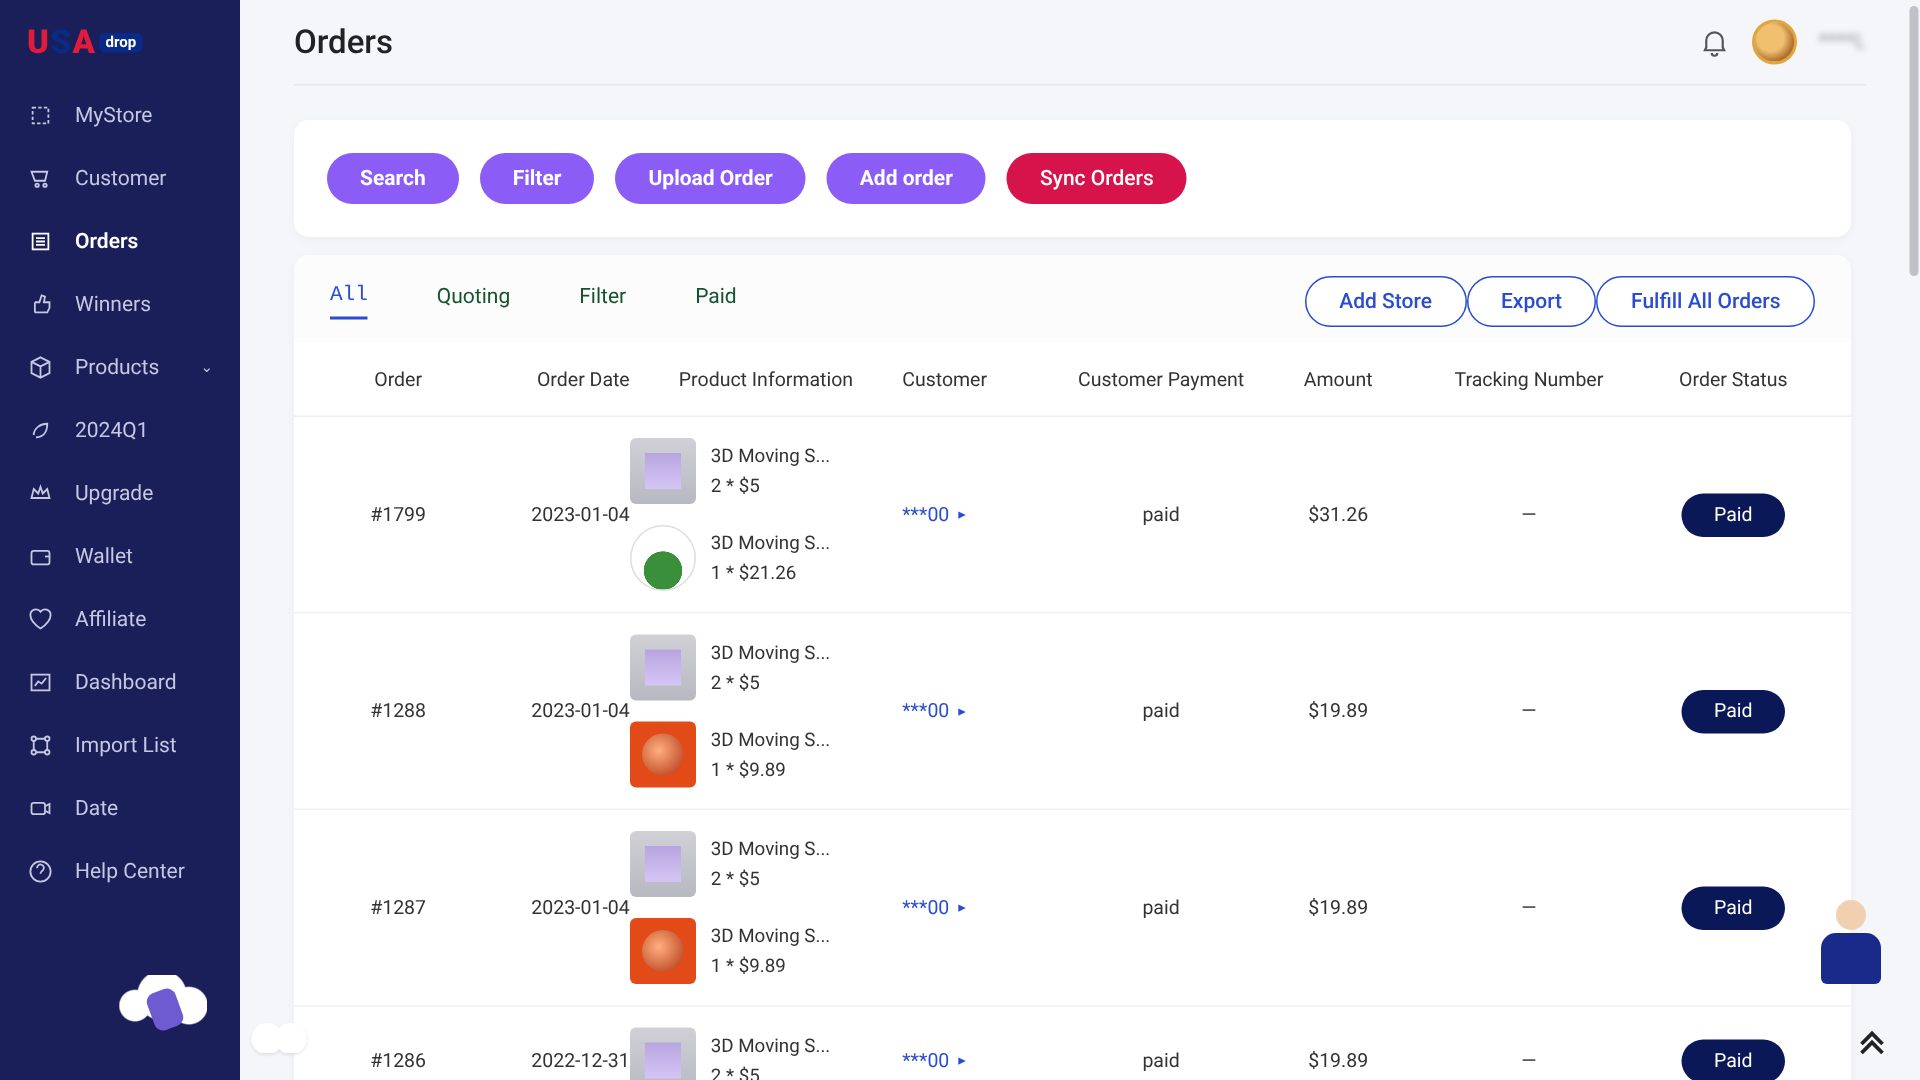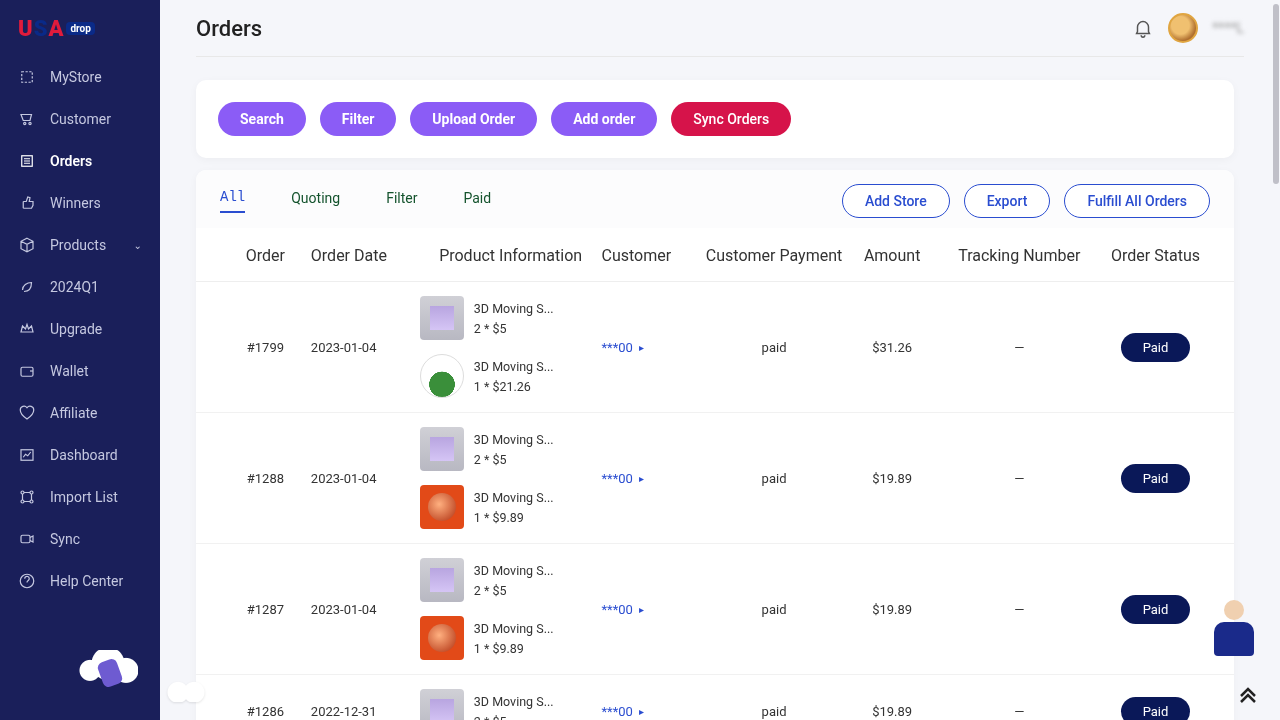--- a/index.html
+++ b/index.html
@@ -42,25 +42,25 @@
 .search-wrap input { border:none; background:transparent; outline:none; margin-left:12px; font-size:14px; color:#666; width:100%; }
 .btn { height:34px; padding:0 22px; border-radius:17px; border:none; font-size:14px; cursor:pointer; font-weight:500; }
 .btn.dark { background:#8b5cf6; color:#fff;font-weight:bold; }
 .btn.red { background:#d6134a; color:#fff; }
 .btn.outline { background:#fff; border:1.5px solid #2a4dd0; color:#2a4dd0; }
 
 .table-card { padding:0; overflow:hidden; }
 .tabs-row { display:flex; align-items:center; padding:14px 24px 10px; background:#fcfcfd; }
 .tab { margin-right:46px; font-size:14px; color:#14532d; cursor:pointer; padding-bottom:6px; }
 .tab.active { color:#2a4dd0; border-bottom:2px solid #2a4dd0;font-family:Liberation Mono, monospace; }
-.tab-actions { margin-left:auto; display:flex; gap:14px; }
-
-.thead { display:flex; padding:18px 24px 16px; font-size:16px; color:#333; border-bottom:1px solid #eee; }
+.tab-actions { margin-left:auto; display:flex; }
+
+.thead { display:flex; padding:18px 24px 16px; font-size:13px; color:#333; border-bottom:1px solid #eee; }
 .col-order { width:100px; text-align:center; }
-.col-date  { width:120px; text-align:left; }
+.col-date  { width:120px; text-align:right; }
 .col-prod  { width:200px; text-align:center; }
 .col-cust  { width:110px; text-align:left; }
 .col-pay   { width:160px; text-align:center; }
 .col-amt   { width:100px; text-align:center; }
 .col-track { width:180px; text-align:center; }
 .col-status{ width:120px; text-align:center; }
 
 .trow { display:flex; align-items:center; padding:14px 24px; border-bottom:1px solid #f1f1f1; font-size:13px; color:#333; }
 .trow .col-prod { text-align:left; }
 .prod-list { display:flex; flex-direction:column; gap:14px; }
@@ -200,21 +200,21 @@
       </span>
     <span>Import List</span>
   </div>
   <div class="nav-item">
     <span class="nav-icon">
         <svg viewBox="0 0 24 24">
           <rect x="4" y="7" width="12" height="10" rx="2"></rect>
           <path d="M16 10l4-2v8l-4-2"></path>
         </svg>
       </span>
-    <span>Sync</span>
+    <span>Date</span>
   </div>
   <div class="nav-item">
     <span class="nav-icon">
         <svg viewBox="0 0 24 24">
           <circle cx="12" cy="12" r="9"></circle>
           <path d="M9 9a3 3 0 115 2c-1 1-2 1-2 3M12 17h.01"></path>
         </svg>
       </span>
     <span>Help Center</span>
   </div>

